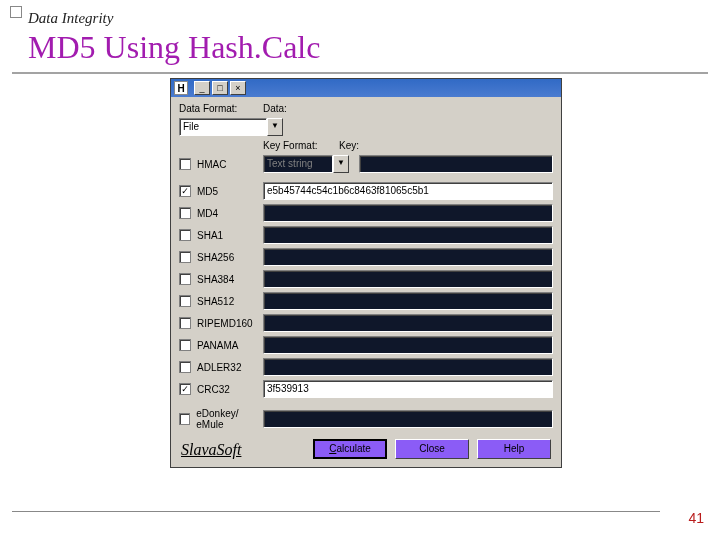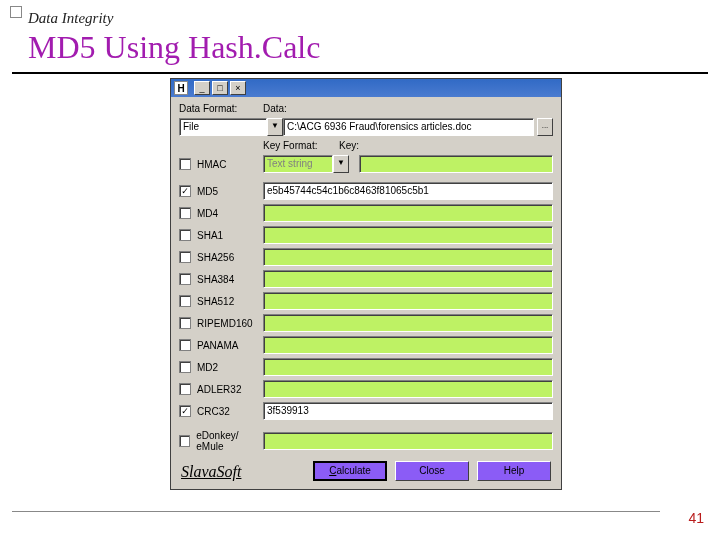--- a/index.html
+++ b/index.html
@@ -6,21 +6,21 @@
   body {
     width: 720px;
     height: 540px;
     background: #fff;
     font-family: "Times New Roman", serif;
     position: relative;
     overflow: hidden;
   }
   .slide-header {
     padding: 10px 16px 0 16px;
-    border-bottom: 2px solid #000000;
+    border-bottom: 2px solid #a3a3a3;
     margin: 0 12px;
   }
   .slide-kicker {
     font-style: italic;
     font-size: 15px;
     color: #222;
   }
   .slide-title {
     font-size: 32px;
     color: #a21caf;
@@ -104,21 +104,21 @@
     background:#fff;
     border:1px solid #808080;
     border-right-color:#fff;
     border-bottom-color:#fff;
     box-shadow: inset 1px 1px 0 #404040;
     padding: 2px 3px;
     font-size:10px;
     overflow:hidden;
     white-space:nowrap;
   }
-  .field.disabled { background:#bef264; color:#808080; }
+  .field.disabled { background:#0f172a; color:#808080; }
   .dd { display:flex; }
   .dd .arrow, .btn-sm {
     width:16px; height:18px;
     background:#d4d0c8;
     border:1px solid #fff;
     border-right-color:#404040;
     border-bottom-color:#404040;
     text-align:center;
     line-height:14px;
     font-size:8px;
@@ -189,24 +189,20 @@
 
     <div class="row">
       <div class="lbl-col"><span class="lbl">Data Format:</span></div>
       <div style="flex:1"><span class="lbl">Data:</span></div>
     </div>
     <div class="row">
       <div class="lbl-col dd" style="width:104px; ">
         <div class="field" style="flex:1">File</div>
         <div class="arrow">▼</div>
       </div>
-      <div style="flex:1; display:flex;">
-        <div class="field" style="flex:1">C:\ACG 6936 Fraud\forensics articles.doc</div>
-        <div class="btn-sm" style="margin-left:3px">...</div>
-      </div>
     </div>
 
     <div class="row" style="margin-top:4px;">
       <div class="lbl-col"></div>
       <div style="width:76px"><span class="lbl">Key Format:</span></div>
       <div style="flex:1"><span class="lbl">Key:</span></div>
     </div>
     <div class="row" style="margin-bottom:8px;">
       <div class="lbl-col" style="display:flex; align-items:center;">
         <div class="cb"></div>
@@ -272,27 +268,20 @@
         <div class="hash-row">
           <div class="cblbl">
             <div class="cb"></div>
             <span class="lbl">PANAMA</span>
           </div>
           <div class="field out disabled"></div>
         </div>
         <div class="hash-row">
           <div class="cblbl">
             <div class="cb"></div>
-            <span class="lbl">MD2</span>
-          </div>
-          <div class="field out disabled"></div>
-        </div>
-        <div class="hash-row">
-          <div class="cblbl">
-            <div class="cb"></div>
             <span class="lbl">ADLER32</span>
           </div>
           <div class="field out disabled"></div>
         </div>
         <div class="hash-row">
           <div class="cblbl">
             <div class="cb checked"></div>
             <span class="lbl">CRC32</span>
           </div>
           <div class="field out">3f539913</div>

